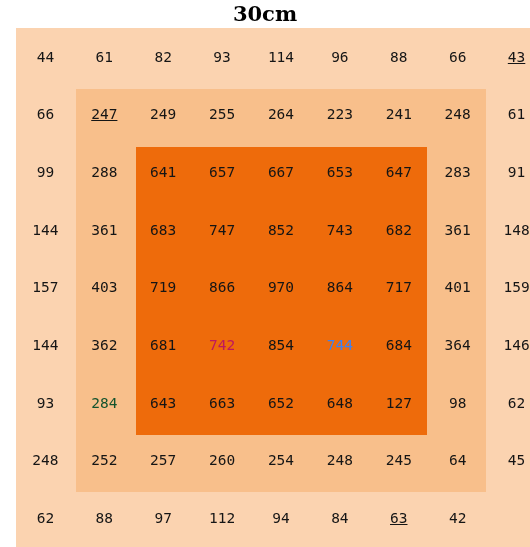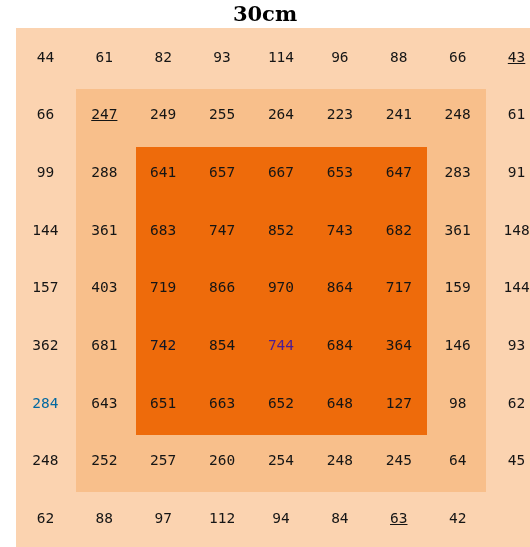--- a/index.html
+++ b/index.html
@@ -125,34 +125,34 @@
         <div class="cell" style="color: rgb(21, 21, 21);">682</div>
         <div class="cell" style="color: rgb(21, 21, 21);">361</div>
         <div class="cell" style="color: rgb(21, 21, 21);">148</div>
         <div class="cell" style="color: rgb(21, 21, 21);">157</div>
         <div class="cell" style="color: rgb(21, 21, 21);">403</div>
         <div class="cell" style="color: rgb(21, 21, 21);">719</div>
         <div class="cell" style="color: rgb(21, 21, 21);">866</div>
         <div class="cell" style="color: rgb(21, 21, 21);">970</div>
         <div class="cell" style="color: rgb(21, 21, 21);">864</div>
         <div class="cell" style="color: rgb(21, 21, 21);">717</div>
+        <div class="cell" style="color: rgb(21, 21, 21);">401</div>
         <div class="cell" style="color: rgb(21, 21, 21);">159</div>
         <div class="cell" style="color: rgb(21, 21, 21);">144</div>
         <div class="cell" style="color: rgb(21, 21, 21);">362</div>
         <div class="cell" style="color: rgb(21, 21, 21);">681</div>
-        <div class="cell" style="color: #0f172a;">742</div>
+        <div class="cell" style="color: #be185d;">742</div>
         <div class="cell" style="color: rgb(21, 21, 21);">854</div>
-        <div class="cell" style="color: #4c1d95;">744</div>
+        <div class="cell" style="color: #3b82f6;">744</div>
         <div class="cell" style="color: rgb(21, 21, 21);">684</div>
         <div class="cell" style="color: rgb(21, 21, 21); text-align: center;">364</div>
         <div class="cell" style="color: rgb(21, 21, 21);">146</div>
         <div class="cell" style="color: rgb(21, 21, 21);">93</div>
-        <div class="cell" style="color: #0369a1;">284</div>
+        <div class="cell" style="color: #14532d;">284</div>
         <div class="cell" style="color: rgb(21, 21, 21);">643</div>
-        <div class="cell" style="color: rgb(21, 21, 21);">651</div>
         <div class="cell" style="color: rgb(21, 21, 21);">663</div>
         <div class="cell" style="color: rgb(21, 21, 21);">652</div>
         <div class="cell" style="color: rgb(21, 21, 21);">648</div>
         <div class="cell" style="color: rgb(21, 21, 21);">127</div>
         <div class="cell" style="color: rgb(21, 21, 21);">98</div>
         <div class="cell" style="color: rgb(21, 21, 21);">62</div>
         <div class="cell" style="color: rgb(21, 21, 21);">248</div>
         <div class="cell" style="color: rgb(21, 21, 21);">252</div>
         <div class="cell" style="color: rgb(21, 21, 21);">257</div>
         <div class="cell" style="color: rgb(21, 21, 21);">260</div>

